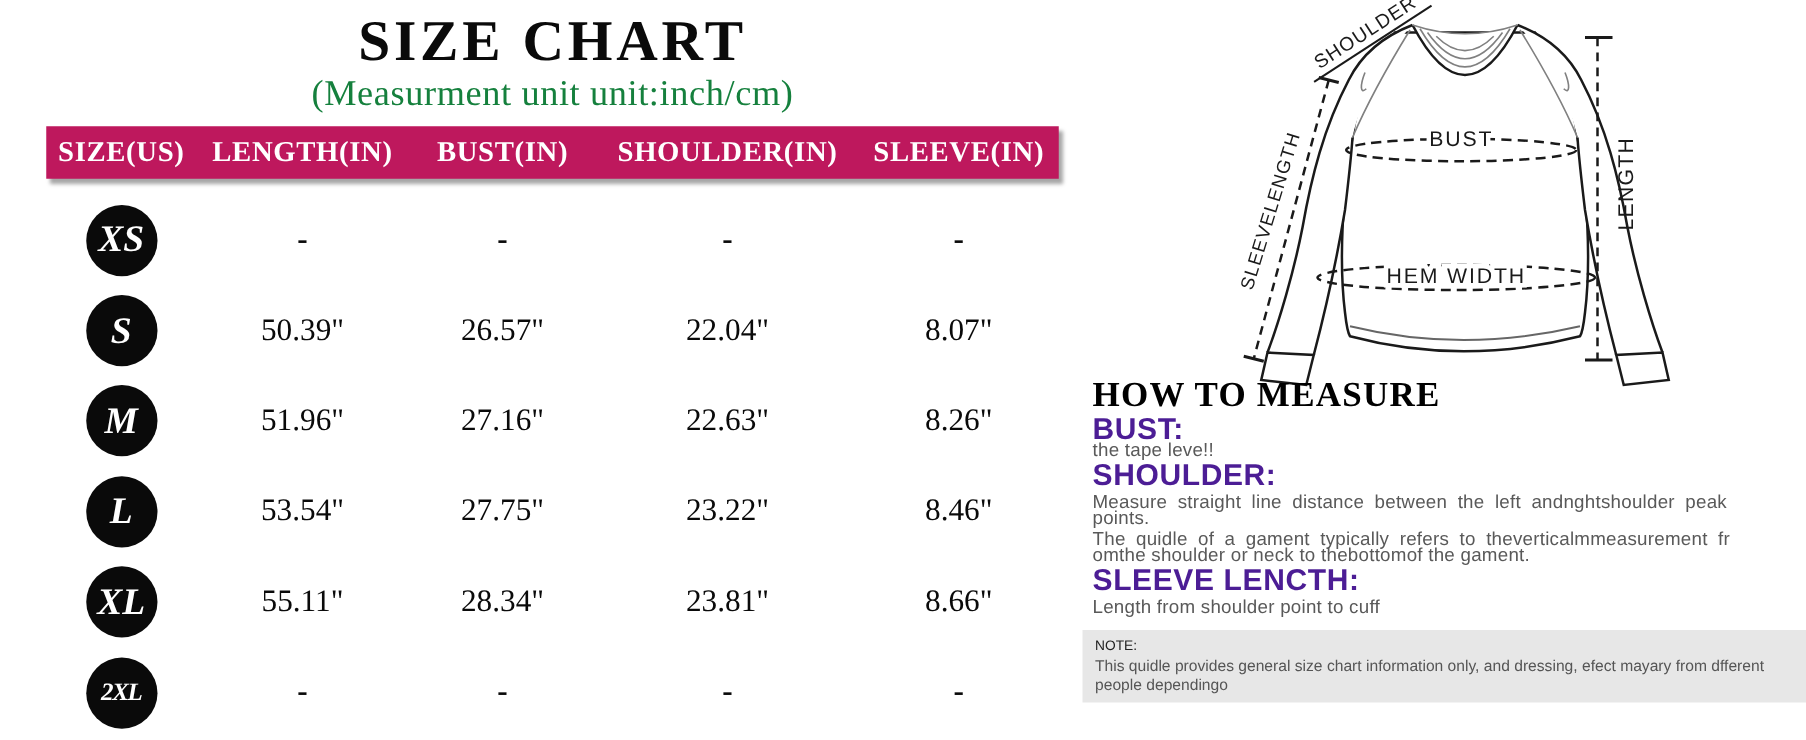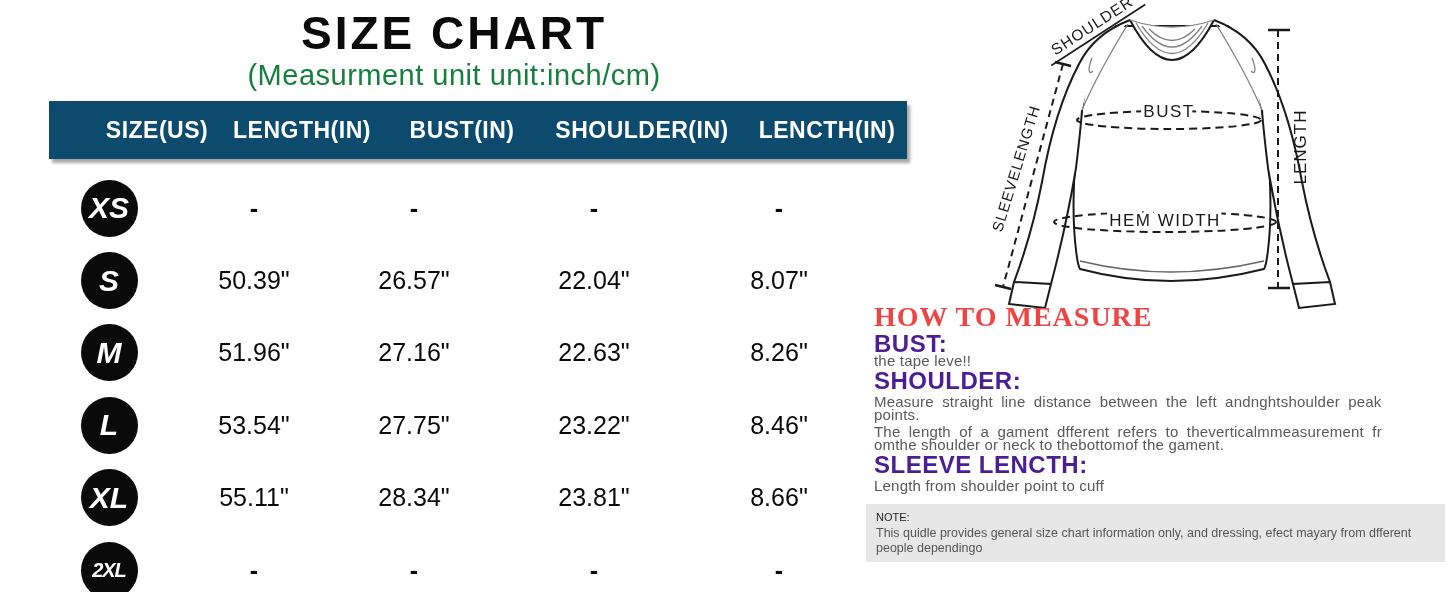--- a/index.html
+++ b/index.html
@@ -1,42 +1,42 @@
 <!DOCTYPE html>
 <html><head>
 <meta charset="utf-8">
 <style>
   html,body{margin:0;padding:0;background:#fff;}
   body{width:1445px;height:592px;overflow:hidden;font-family:"Liberation Sans",sans-serif;color:#000;}
   .canvas{position:relative;width:1445px;height:592px;background:#fff;}
 
   
-  .left-panel{position:absolute;left:16px;top:0;width:860px;height:592px;}
+  .left-panel{position:absolute;left:4px;top:0;width:860px;height:592px;font-family:Liberation Serif, serif;}
   .title-wrap{margin:8px 17px 0 33px;width:810px;text-align:center;}
   .main-title{margin:0;font-size:46px;line-height:50px;font-weight:800;letter-spacing:3px;color:#0a0a0a;}
   .subtitle{font-size:29px;line-height:34px;color:#15803d;letter-spacing:0.5px;}
 
   .cols{display:grid;grid-template-columns:120px 170px 150px 210px 160px;}
-  .thead{margin:9px 0 0 33px;width:810px;height:58px;background:#0c4a6e;align-items:center;
-         box-shadow:3px 4px 3px rgba(0,0,0,0.35);padding-left:48px;}
+  .thead{margin:9px 0 0 33px;width:810px;height:42px;background:#be185d;align-items:center;
+         box-shadow:3px 4px 3px rgba(0,0,0,0.35);}
   .th{color:#fff;font-weight:700;font-size:23px;text-align:center;letter-spacing:0.5px;}
   .tbody{margin:13px 0 0 33px;width:810px;}
   .trow{height:72.4px;align-items:center;justify-items:center;}
   .size-badge{width:57px;height:57px;background:#0a0a0a;border-radius:50%;
               display:flex;align-items:center;justify-content:center;
               color:#fff;font-weight:700;font-style:italic;font-size:30px;letter-spacing:0;}
   .trow:nth-child(6) .size-badge{font-size:20px;letter-spacing:-1px;}
   .cell{font-size:25px;color:#0a0a0a;text-align:center;}
   .cell.dash{font-weight:700;}
 
   
   .right-panel{position:absolute;left:866px;top:0;width:579px;height:592px;}
   .diagram-svg{display:block;width:579px;height:312px;}
   .htm-title{margin:-8px 0 0 8px;font-family:"Liberation Serif",serif;font-weight:700;
-             font-size:28px;line-height:26px;letter-spacing:1px;color:#ef4444;}
+             font-size:28px;line-height:26px;letter-spacing:1px;color:#000000;}
   .sec-h{margin:4px 0 0 8px;font-size:24px;line-height:20px;font-weight:700;color:#4c1d95;letter-spacing:0.5px;}
   .sec-line{margin-left:8px;font-size:15px;line-height:13px;color:#595959;letter-spacing:0.2px;}
   .sec-line.first{margin-top:4px;}
   .ws{word-spacing:4px;}
   .note-box{margin-top:12px;background:#e7e7e7;padding:4px 10px 6px 10px;}
   .note-title{font-size:11px;line-height:18px;color:#222;}
   .note-line{font-size:12.5px;line-height:15px;color:#555;}
 </style>
 </head>
 <body>
@@ -47,21 +47,21 @@
     <div class="title-wrap">
       <h1 class="main-title">SIZE CHART</h1>
       <div class="subtitle">(Measurment unit unit:inch/cm)</div>
     </div>
 
     <div class="thead cols">
       <div class="th">SIZE(US)</div>
       <div class="th">LENGTH(IN)</div>
       <div class="th">BUST(IN)</div>
       <div class="th">SHOULDER(IN)</div>
-      <div class="th">LENCTH(IN)</div>
+      <div class="th">SLEEVE(IN)</div>
     </div>
 
     <div class="tbody">
       <div class="trow cols">
         <div class="size-badge">XS</div>
         <div class="cell dash">-</div>
         <div class="cell dash">-</div>
         <div class="cell dash">-</div>
         <div class="cell dash">-</div>
       </div>
@@ -162,21 +162,21 @@
       <div class="sec-line">the tape leve!!</div>
     </div>
 
     <div>
       <div class="sec-h">SHOULDER:</div>
       <div class="sec-line first ws">Measure straight line distance between the left andnghtshoulder peak</div>
       <div class="sec-line ws">points.</div>
     </div>
 
     <div>
-      <div class="sec-line first ws">The length of a gament dfferent refers to theverticalmmeasurement fr</div>
+      <div class="sec-line first ws">The quidle of a gament typically refers to theverticalmmeasurement fr</div>
       <div class="sec-line">omthe shoulder or neck to thebottomof the gament.</div>
     </div>
 
     <div>
       <div class="sec-h">SLEEVE LENCTH:</div>
       <div class="sec-line first">Length from shoulder point to cuff</div>
     </div>
 
     <div class="note-box">
       <div class="note-title">NOTE:</div>

